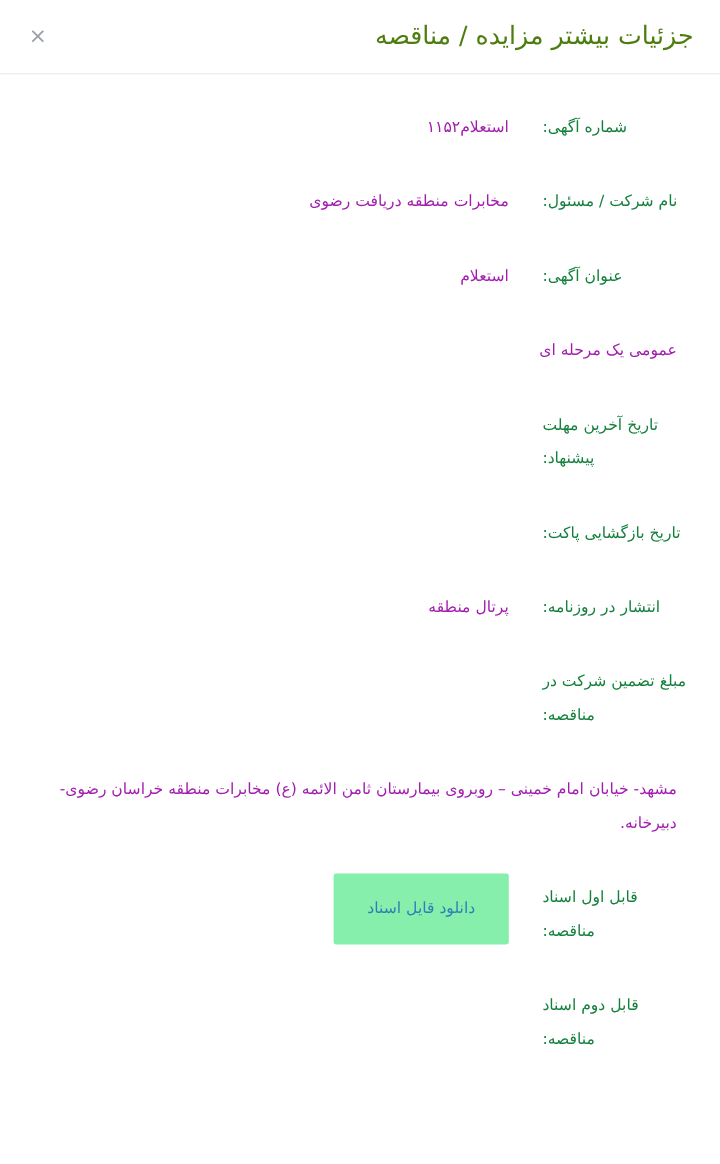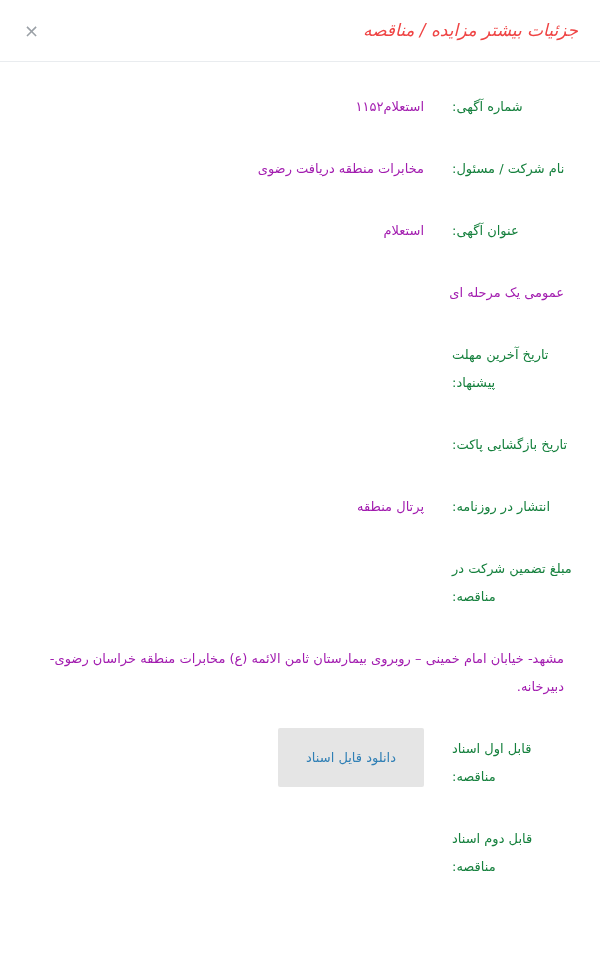--- a/index.html
+++ b/index.html
@@ -22,26 +22,25 @@
   .modal-header {
     position: relative;
     height: 62px;
     border-bottom: 1px solid #e9ecef;
     display: flex;
     align-items: center;
     justify-content: space-between;
     padding: 0 22px 0 18px;
   }
   .modal-title {
-    font-size: 17px;
-    color: #ef4444;
+    font-size: 21px;
+    color: #4d7c0f;
     font-weight: normal;
     letter-spacing: 0;
     line-height: 1.5;
-    font-style: italic;
   }
   .close-btn {
     font-size: 18px;
     color: #9aa0a6;
     background: none;
     border: none;
     cursor: pointer;
     line-height: 1;
     padding: 4px 6px;
     font-family: "DejaVu Sans", sans-serif;
@@ -75,21 +74,21 @@
     color: #a21caf;
     line-height: 28px;
     text-align: right;
   }
   .row .value.empty { min-height: 28px; }
   .dl-wrap {
     padding: 10px 14px 10px 0;
   }
   .dl-btn {
     display: inline-block;
-    background: #e5e5e5;
+    background: #86efac;
     color: #2f7fb5;
     font-size: 13px;
     padding: 22px 28px;
     border: none;
     border-radius: 2px;
     cursor: pointer;
     min-width: 128px;
     text-align: center;
     font-family: "DejaVu Sans", "Liberation Sans", sans-serif;
   }

